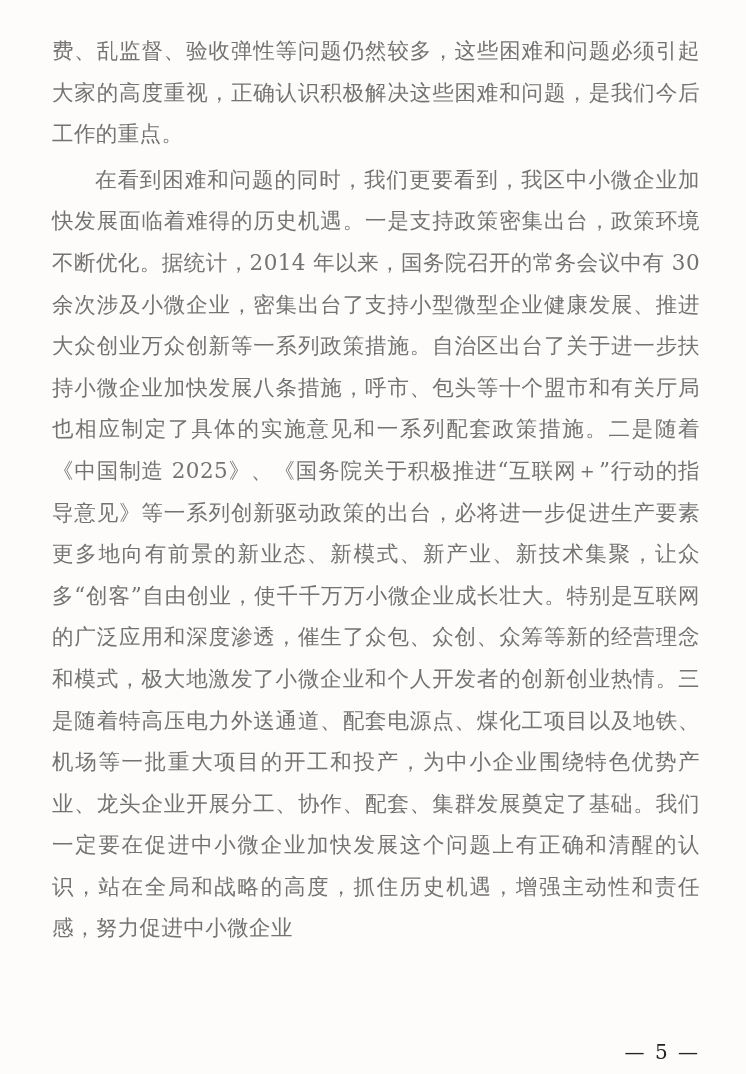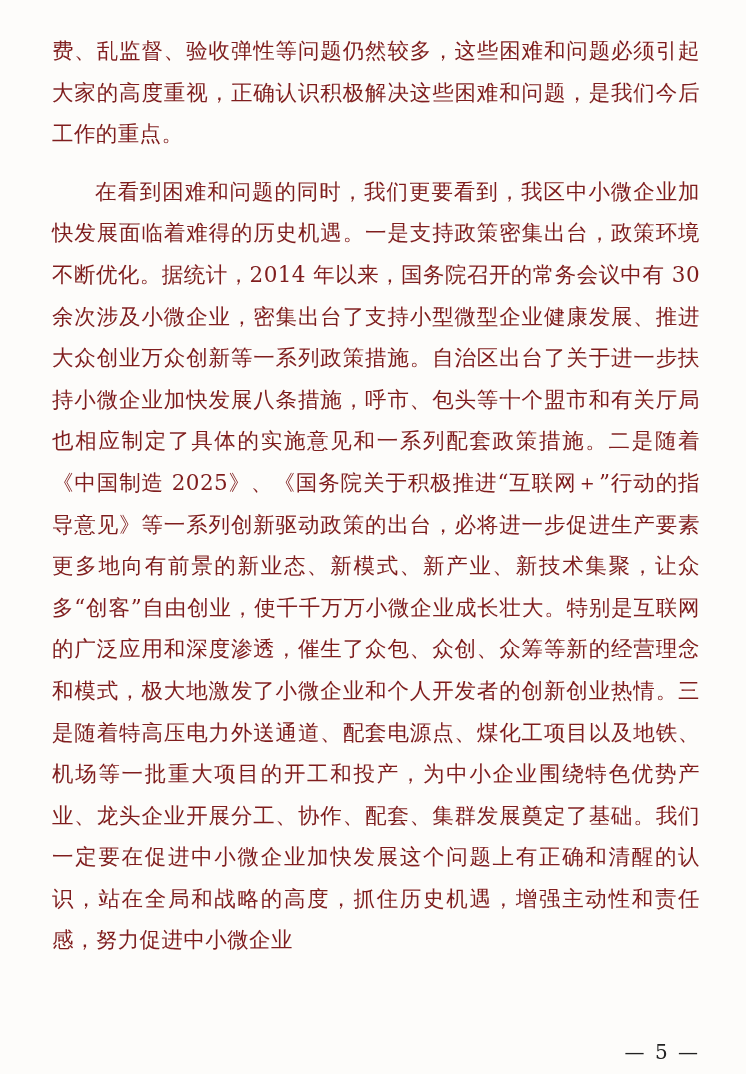--- a/index.html
+++ b/index.html
@@ -22,32 +22,32 @@
   .page-inner {
     position: absolute;
     left: 52px;
     top: 30px;
     width: 648px;
     height: 1000px;
   }
   .body-text {
     font-size: 21.5px;
     line-height: 41.6px;
-    color: #7f1d1d;
+    color: #737373;
     text-align: justify;
     text-justify: inter-ideograph;
     letter-spacing: 0.4px;
     font-weight: 500;
   }
   .para {
     margin: 0;
     padding: 0;
   }
   .para + .para {
-    margin-top: 16px;
+    margin-top: 4px;
   }
   .indent {
     text-indent: 2em;
   }
   .footer {
     position: absolute;
     left: 52px;
     right: 46px;
     top: 1040px;
     text-align: right;

